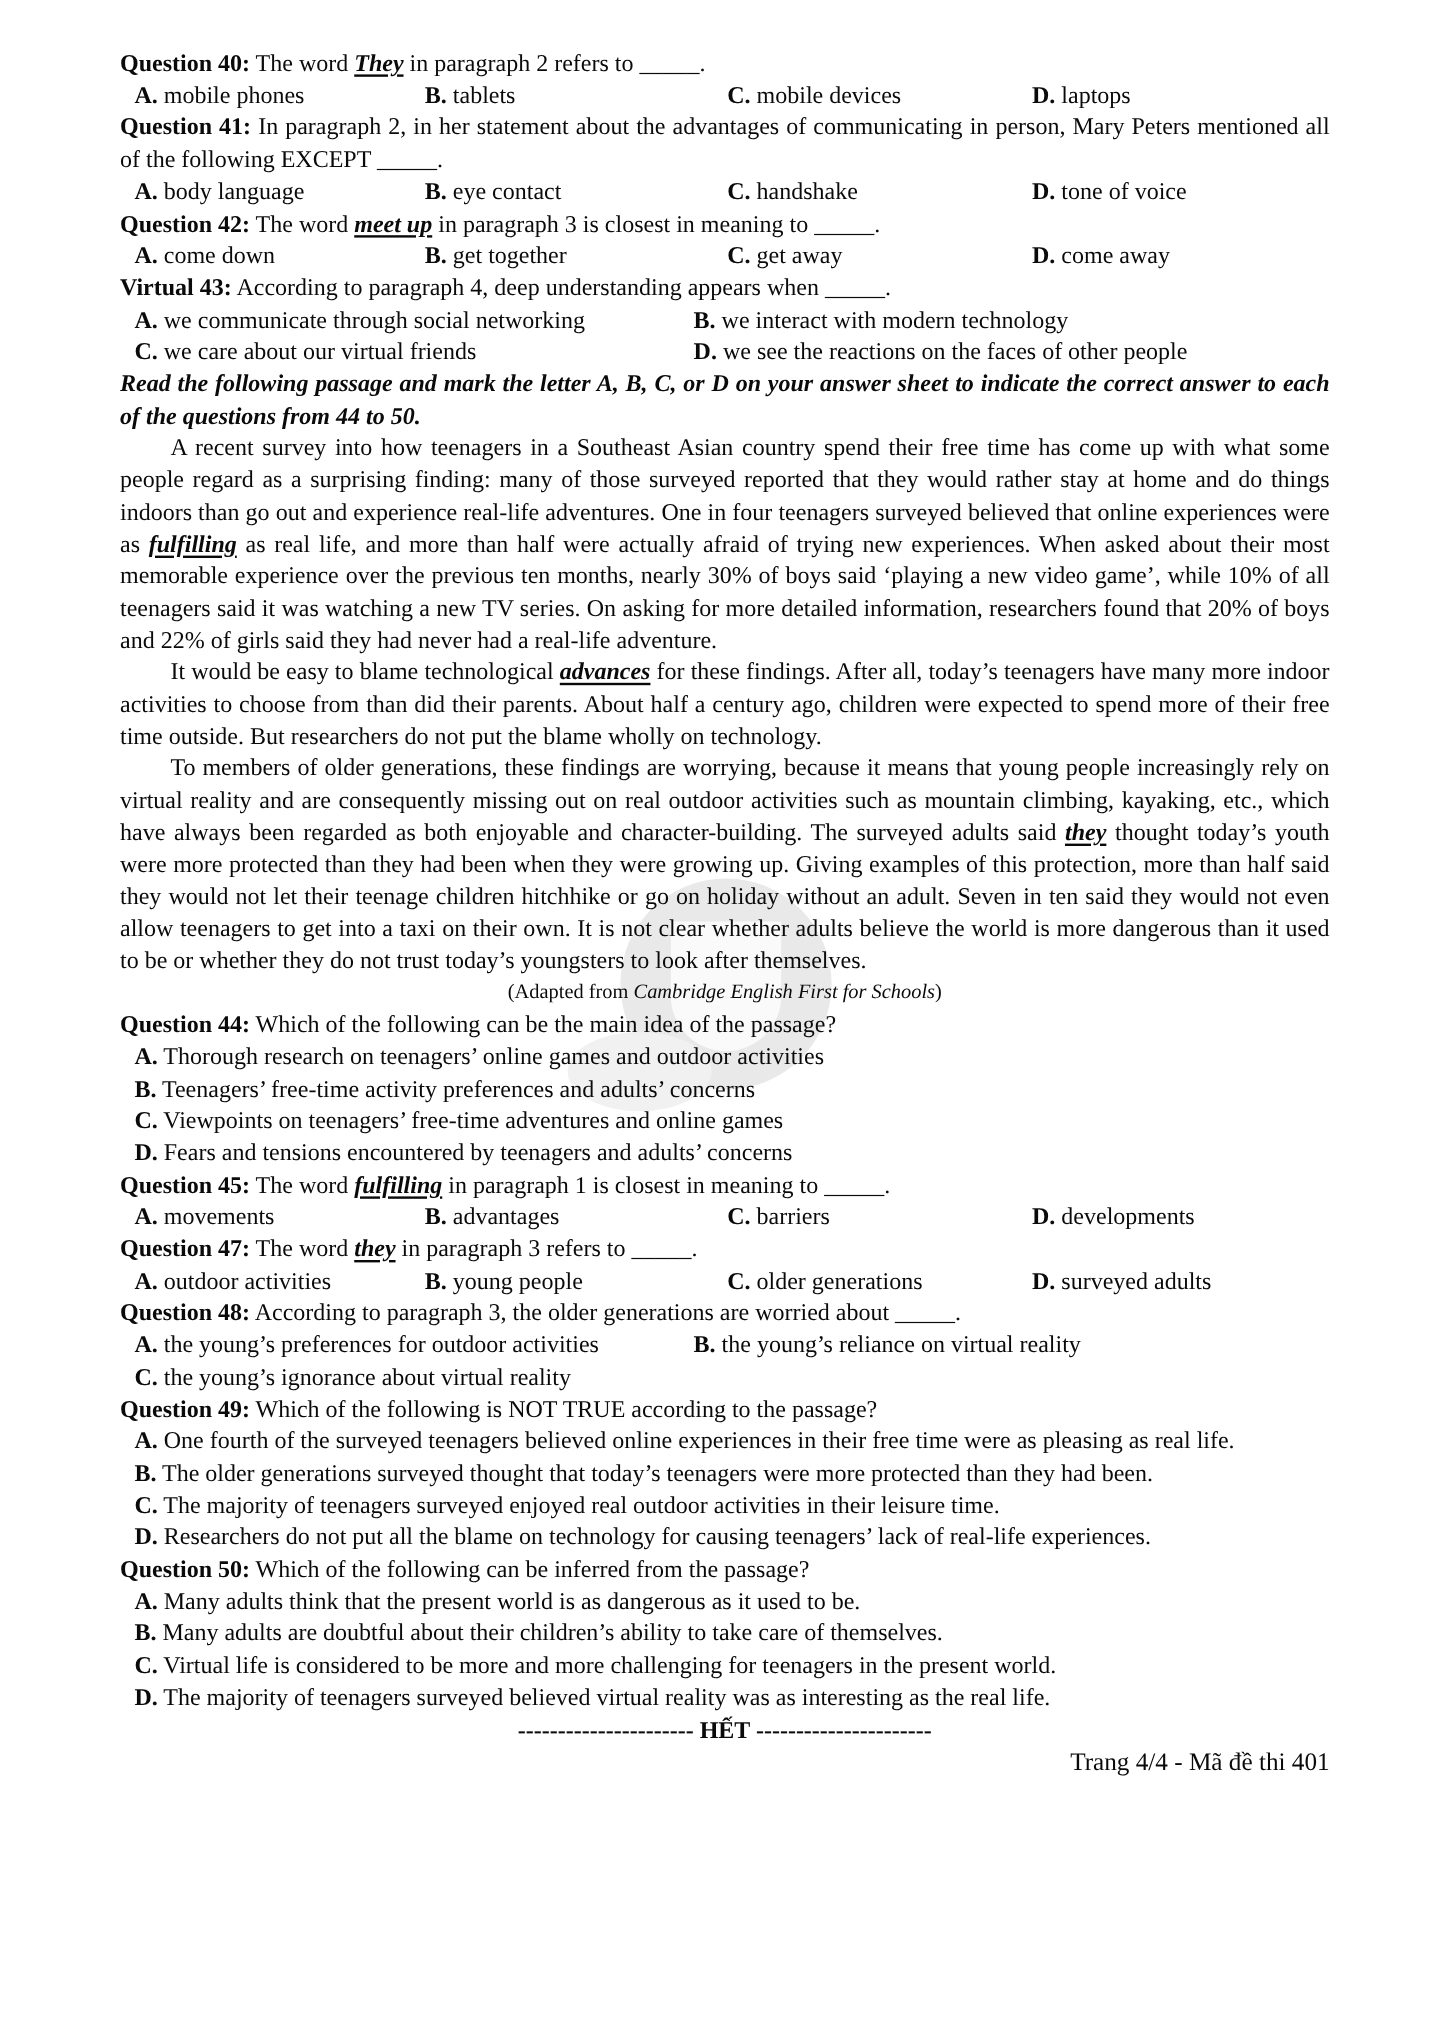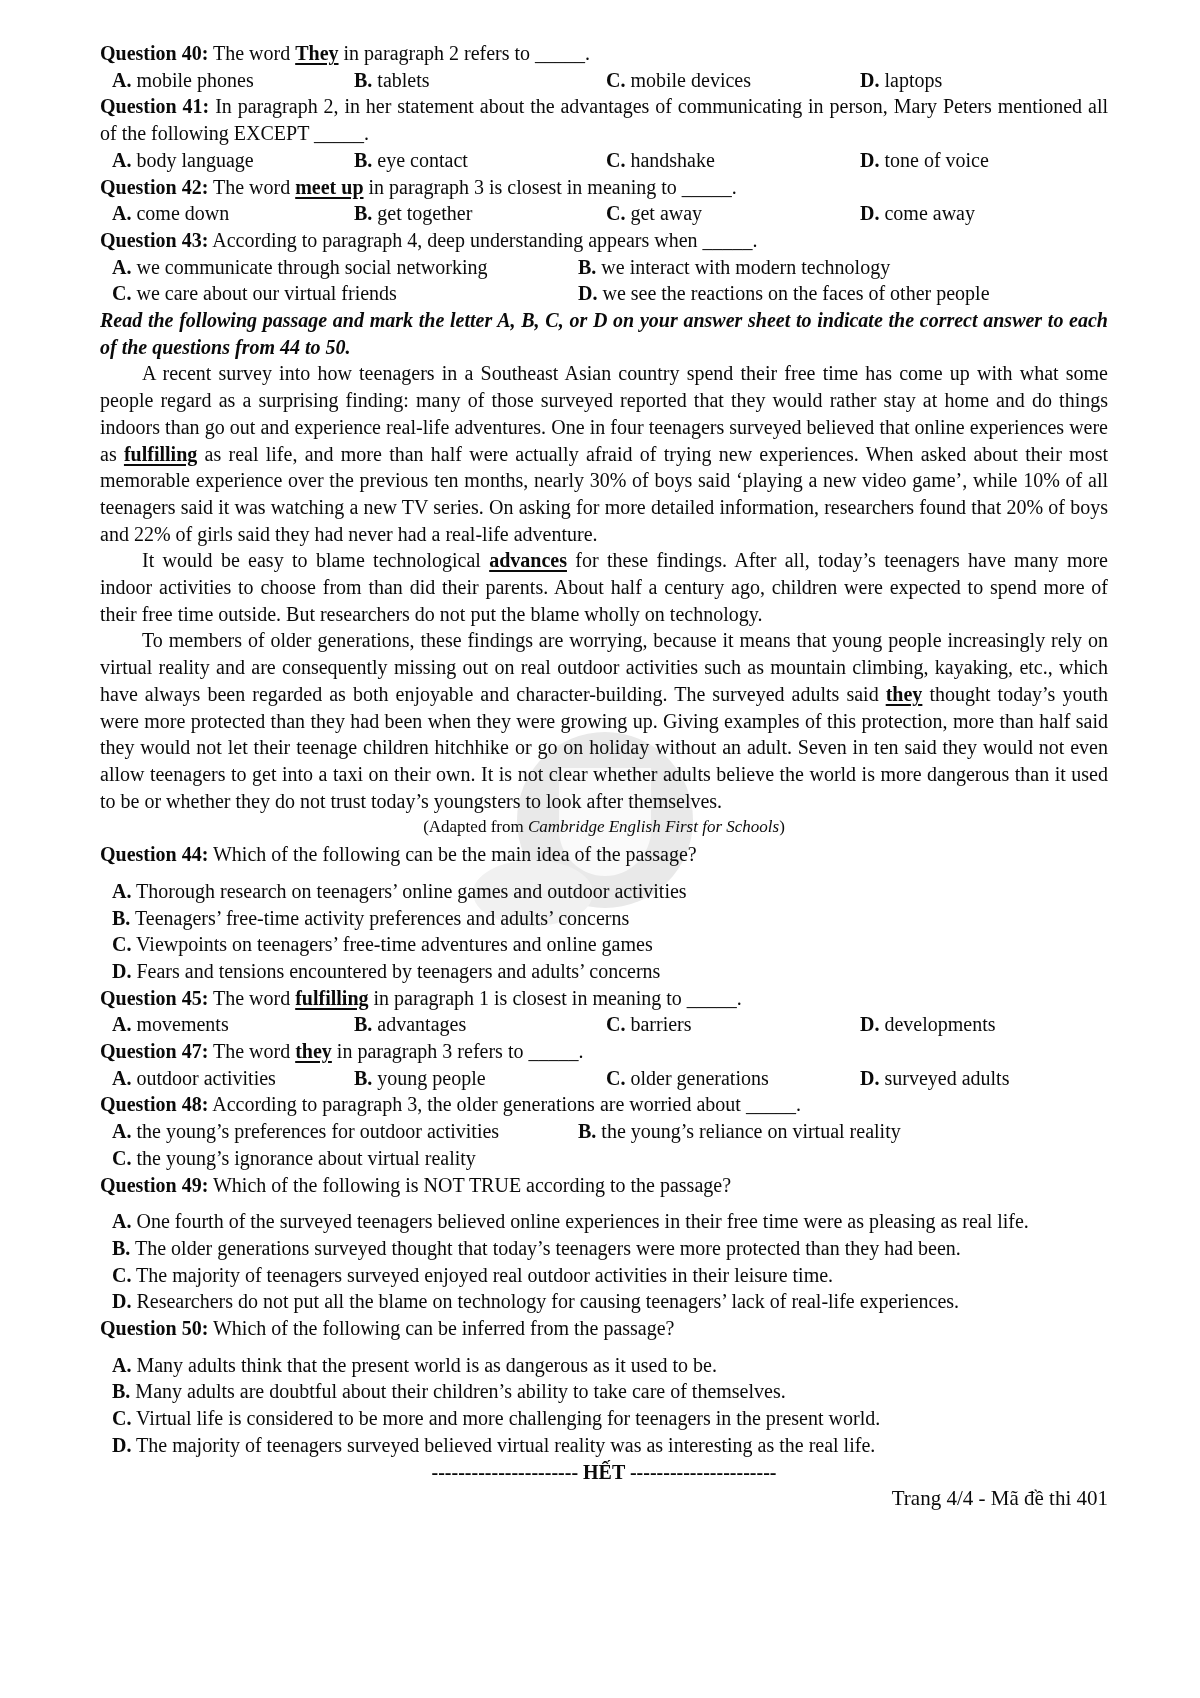--- a/index.html
+++ b/index.html
@@ -8,28 +8,28 @@
     width:1200px;height:1698px;
     background:#ffffff;
     overflow:hidden;
     font-family:"Liberation Serif","DejaVu Serif",serif;
     font-size:20px;
     line-height:26.7px;
     color:#0a0a0a;
   }
   .content{position:absolute;left:100px;top:40px;width:1008px;}
   .b{font-weight:bold;}
-  .u{text-decoration:underline;text-decoration-thickness:2px;text-underline-offset:3px;}
+  .u{text-decoration:underline;text-decoration-thickness:2px;text-underline-offset:3px;font-style:italic;}
   .i{font-style:italic;}
   .stem{text-align:justify;}
   .qlabel{font-weight:bold;}
   .opts{display:grid;padding-left:12px;}
   .opts.c4{grid-template-columns:228px 238px 240px 1fr;gap:14px;}
   .opts.c2{grid-template-columns:466px 1fr;}
-  .opts.c1{display:block;padding-left:0;margin-top:10px;}
+  .opts.c1{display:block;padding-left:0;}
   .opts.c1 .opt{display:block;text-indent:12px;text-align:justify;}
   .opt .letter{font-weight:bold;}
   .para{text-align:justify;text-indent:42px;}
   .intro{font-weight:bold;font-style:italic;text-align:justify;}
   .source{text-align:center;font-size:17px;}
   .end{text-align:center;font-weight:bold;}
   .footer{text-align:right;font-size:21px;}
   
   .wm{position:absolute;left:517px;top:732px;width:176px;height:176px;border-radius:50%;background:#e9e9e9;}
   .wm .wm-glyph{position:absolute;left:42px;top:36px;width:92px;height:108px;background:#fafafa;border-radius:0 0 46px 46px;}
@@ -59,21 +59,21 @@
           <div class="opt"><span class="letter">C.</span> handshake</div>
           <div class="opt"><span class="letter">D.</span> tone of voice</div>
         </div>
         <div class="stem"><span class="qlabel">Question 42:</span><span> The word </span><span class="b u ">meet up</span><span> in paragraph 3 is closest in meaning to _____.</span></div>
         <div class="opts c4">
           <div class="opt"><span class="letter">A.</span> come down</div>
           <div class="opt"><span class="letter">B.</span> get together</div>
           <div class="opt"><span class="letter">C.</span> get away</div>
           <div class="opt"><span class="letter">D.</span> come away</div>
         </div>
-        <div class="stem"><span class="qlabel">Question 43:</span><span> According to paragraph 4, deep understanding appears when _____.</span></div>
+        <div class="stem"><span class="qlabel">Virtual 43:</span><span> According to paragraph 4, deep understanding appears when _____.</span></div>
         <div class="opts c2">
           <div class="opt"><span class="letter">A.</span> we communicate through social networking</div>
           <div class="opt"><span class="letter">B.</span> we interact with modern technology</div>
           <div class="opt"><span class="letter">C.</span> we care about our virtual friends</div>
           <div class="opt"><span class="letter">D.</span> we see the reactions on the faces of other people</div>
         </div>
         <div class="intro"><span>Read the following passage and mark the letter A, B, C, or D on your answer sheet to indicate the correct answer to each of the questions from 44 to 50.</span></div>
         <div class="para"><span>A recent survey into how teenagers in a Southeast Asian country spend their free time has come up with what some people regard as a surprising finding: many of those surveyed reported that they would rather stay at home and do things indoors than go out and experience real-life adventures. One in four teenagers surveyed believed that online experiences were as </span><span class="b u ">fulfilling</span><span> as real life, and more than half were actually afraid of trying new experiences. When asked about their most memorable experience over the previous ten months, nearly 30% of boys said ‘playing a new video game’, while 10% of all teenagers said it was watching a new TV series. On asking for more detailed information, researchers found that 20% of boys and 22% of girls said they had never had a real-life adventure.</span></div>
         <div class="para"><span>It would be easy to blame technological </span><span class="b u ">advances</span><span> for these findings. After all, today’s teenagers have many more indoor activities to choose from than did their parents. About half a century ago, children were expected to spend more of their free time outside. But researchers do not put the blame wholly on technology.</span></div>
         <div class="para"><span>To members of older generations, these findings are worrying, because it means that young people increasingly rely on virtual reality and are consequently missing out on real outdoor activities such as mountain climbing, kayaking, etc., which have always been regarded as both enjoyable and character-building. The surveyed adults said </span><span class="b u ">they</span><span> thought today’s youth were more protected than they had been when they were growing up. Giving examples of this protection, more than half said they would not let their teenage children hitchhike or go on holiday without an adult. Seven in ten said they would not even allow teenagers to get into a taxi on their own. It is not clear whether adults believe the world is more dangerous than it used to be or whether they do not trust today’s youngsters to look after themselves.</span></div>

